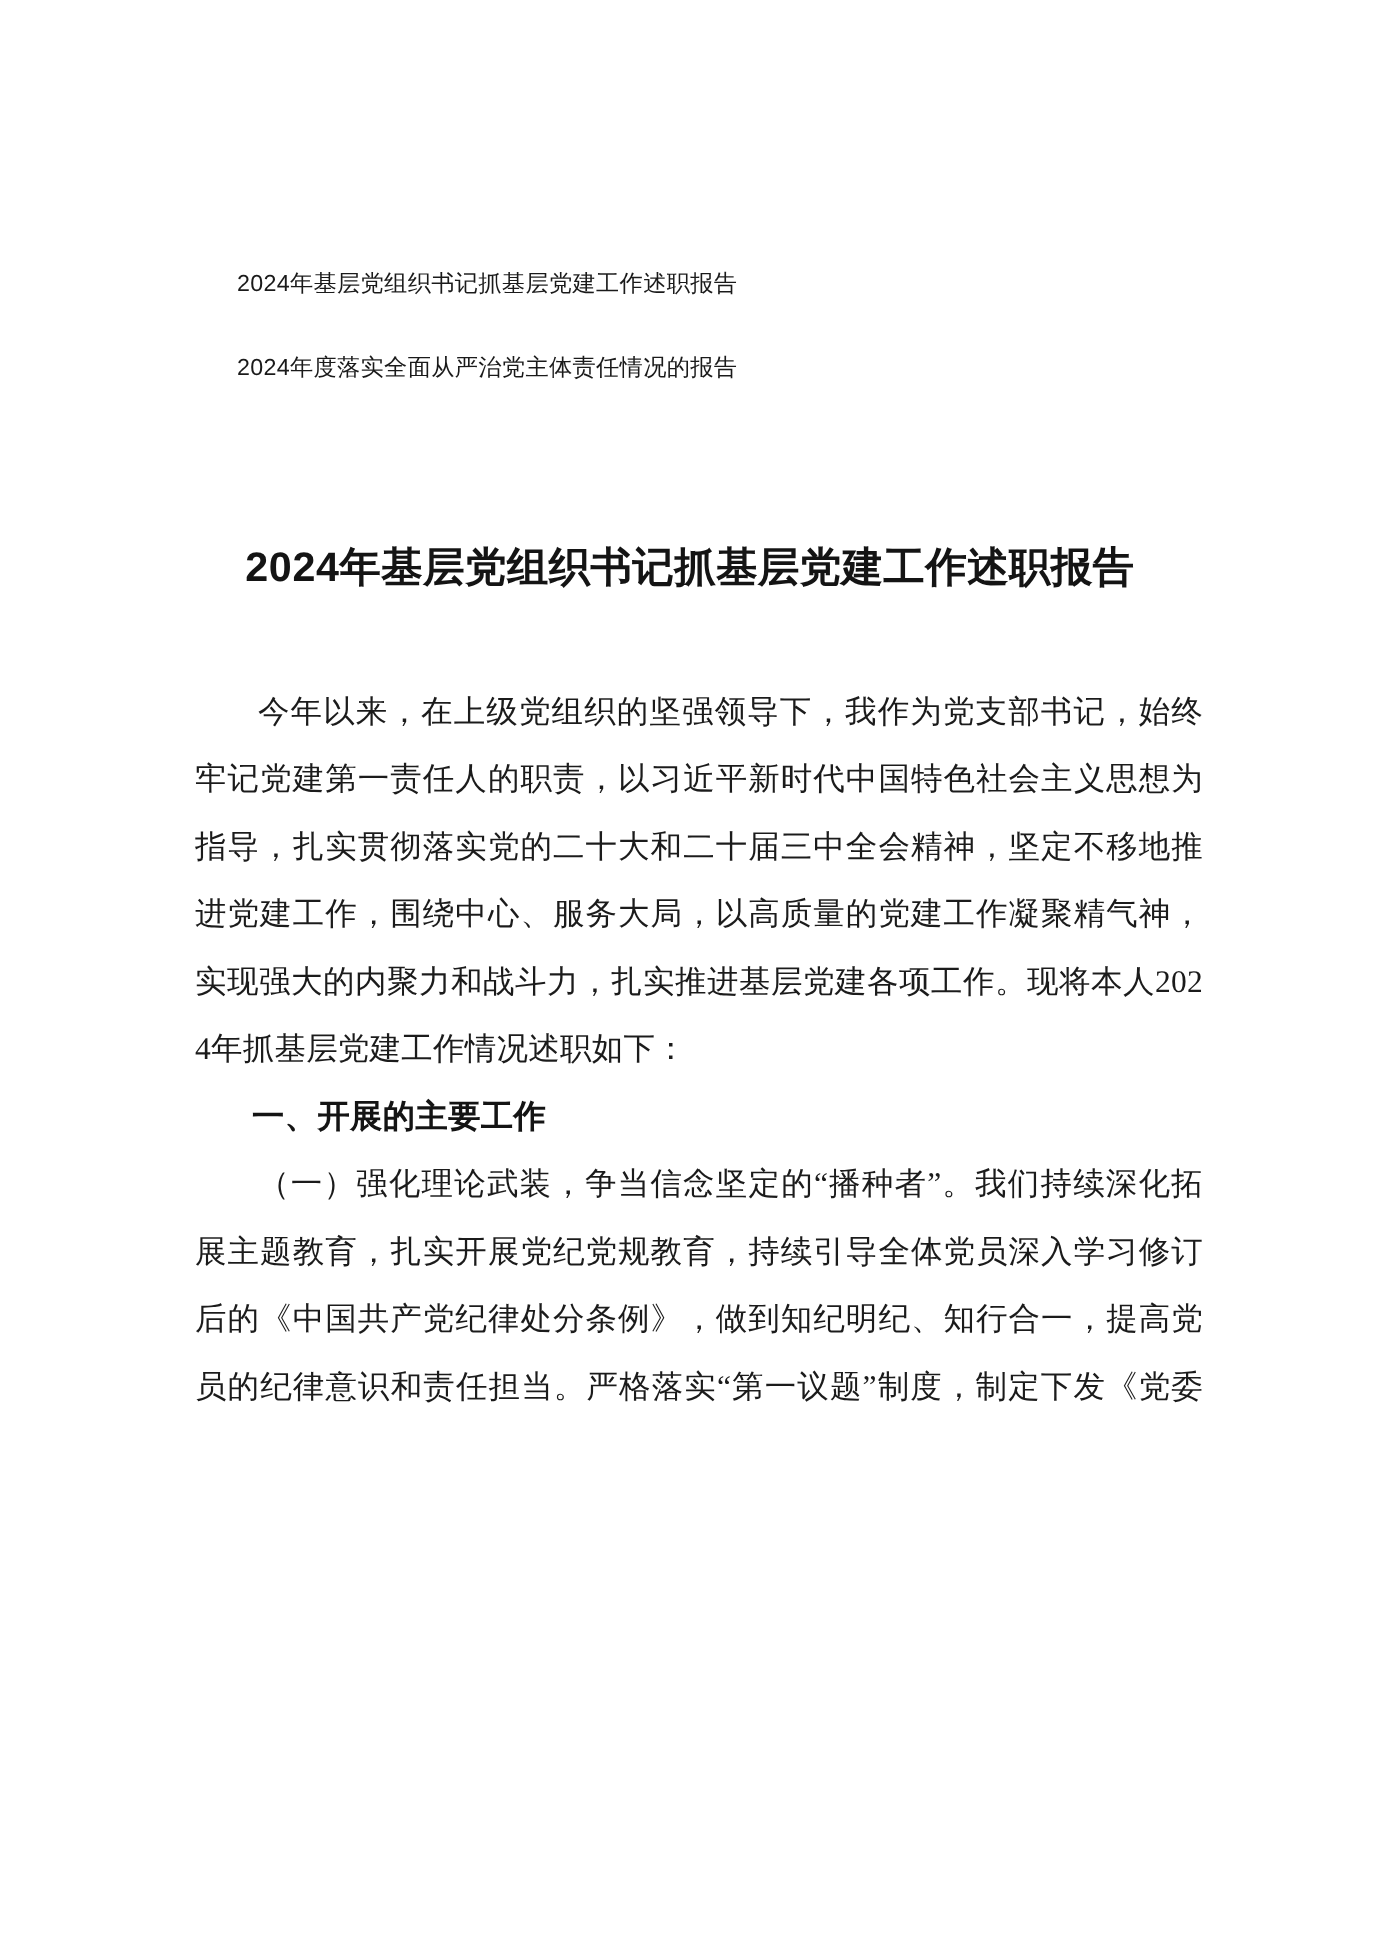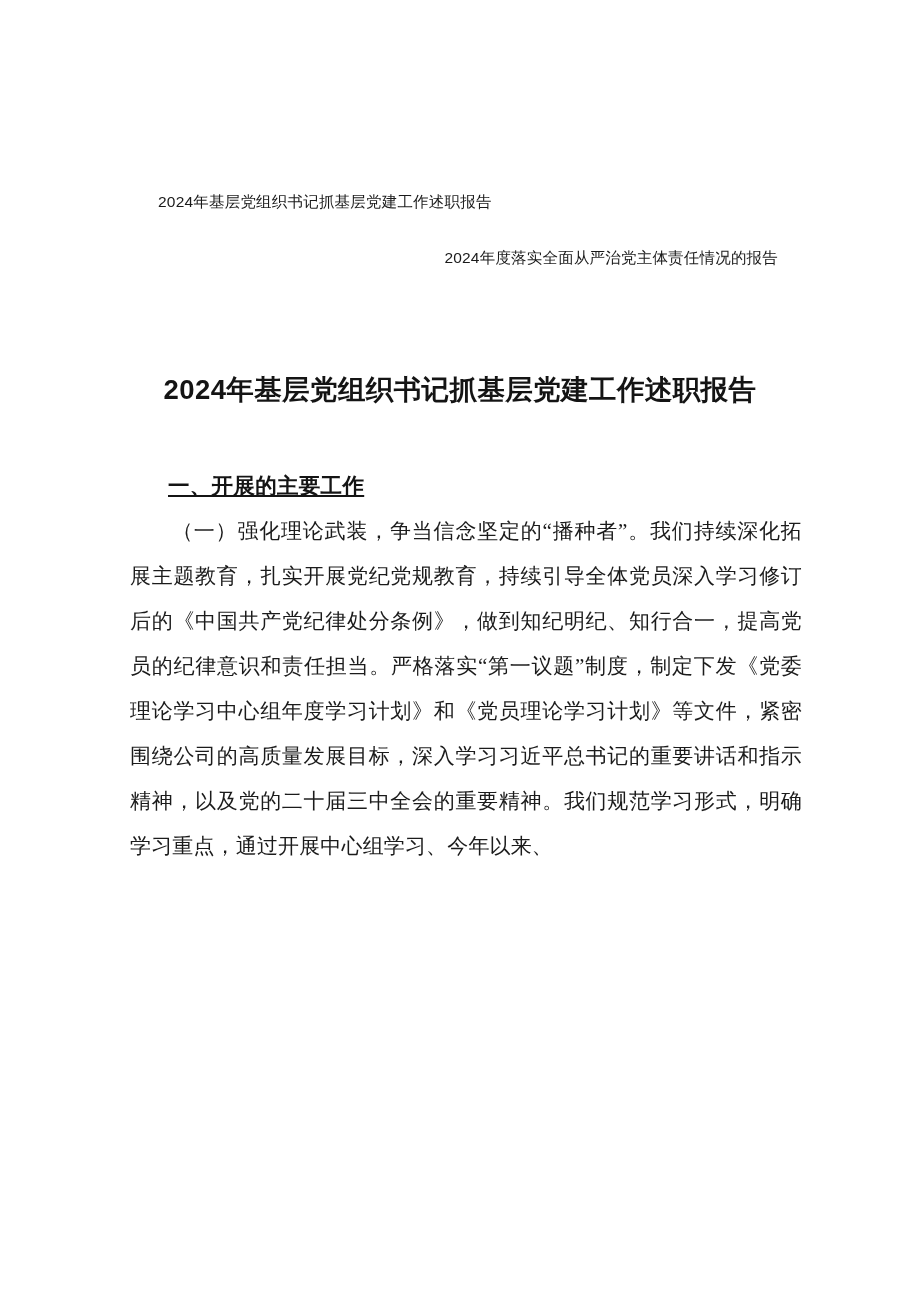--- a/index.html
+++ b/index.html
@@ -11,21 +11,21 @@
 
   body {
     font-family: "Liberation Serif", "DejaVu Serif", serif;
     -webkit-font-smoothing: antialiased;
   }
 
   .page {
     position: relative;
     width: 920px;
     height: 937px;
-    margin: 16px auto;
+    margin: 4px auto;
     background: #ffffff;
     overflow: hidden;
     box-sizing: border-box;
   }
 
   
   .toc {
     position: absolute;
     left: 158px;
     top: 178px;
@@ -36,21 +36,20 @@
     font-family: "Liberation Sans", "DejaVu Sans", sans-serif;
     font-size: 15.5px;
     line-height: 1.0;
     color: #1a1a1a;
     letter-spacing: 0.2px;
     white-space: nowrap;
   }
 
   .toc-entry + .toc-entry {
     margin-top: 40px;
-    text-align: right;
   }
 
   
   .doc-title {
     position: absolute;
     left: 0;
     right: 0;
     top: 358px;
     text-align: center;
     font-family: "Liberation Sans", "DejaVu Sans", sans-serif;
@@ -84,37 +83,37 @@
 
   h2.section-heading {
     margin: 0;
     padding-left: 38px;
     font-family: "Liberation Sans", "DejaVu Sans", sans-serif;
     font-weight: bold;
     font-size: 21.5px;
     line-height: 45px;
     color: #141414;
     letter-spacing: 0.3px;
-    text-decoration: underline;
   }
 </style>
 </head>
 <body>
 
 <div class="page">
 
   <div class="toc">
     <div class="toc-entry">2024年基层党组织书记抓基层党建工作述职报告</div>
     <div class="toc-entry">2024年度落实全面从严治党主体责任情况的报告</div>
   </div>
 
   <div class="doc-title">2024年基层党组织书记抓基层党建工作述职报告</div>
 
   <div class="body">
 
+    <p class="para">今年以来，在上级党组织的坚强领导下，我作为党支部书记，始终牢记党建第一责任人的职责，以习近平新时代中国特色社会主义思想为指导，扎实贯彻落实党的二十大和二十届三中全会精神，坚定不移地推进党建工作，围绕中心、服务大局，以高质量的党建工作凝聚精气神，实现强大的内聚力和战斗力，扎实推进基层党建各项工作。现将本人2024年抓基层党建工作情况述职如下：</p>
 
     <h2 class="section-heading">一、开展的主要工作</h2>
 
     <p class="para">（一）强化理论武装，争当信念坚定的“播种者”。我们持续深化拓展主题教育，扎实开展党纪党规教育，持续引导全体党员深入学习修订后的《中国共产党纪律处分条例》，做到知纪明纪、知行合一，提高党员的纪律意识和责任担当。严格落实“第一议题”制度，制定下发《党委理论学习中心组年度学习计划》和《党员理论学习计划》等文件，紧密围绕公司的高质量发展目标，深入学习习近平总书记的重要讲话和指示精神，以及党的二十届三中全会的重要精神。我们规范学习形式，明确学习重点，通过开展中心组学习、今年以来、</p>
 
   </div>
 
 </div>
 
 </body></html>

